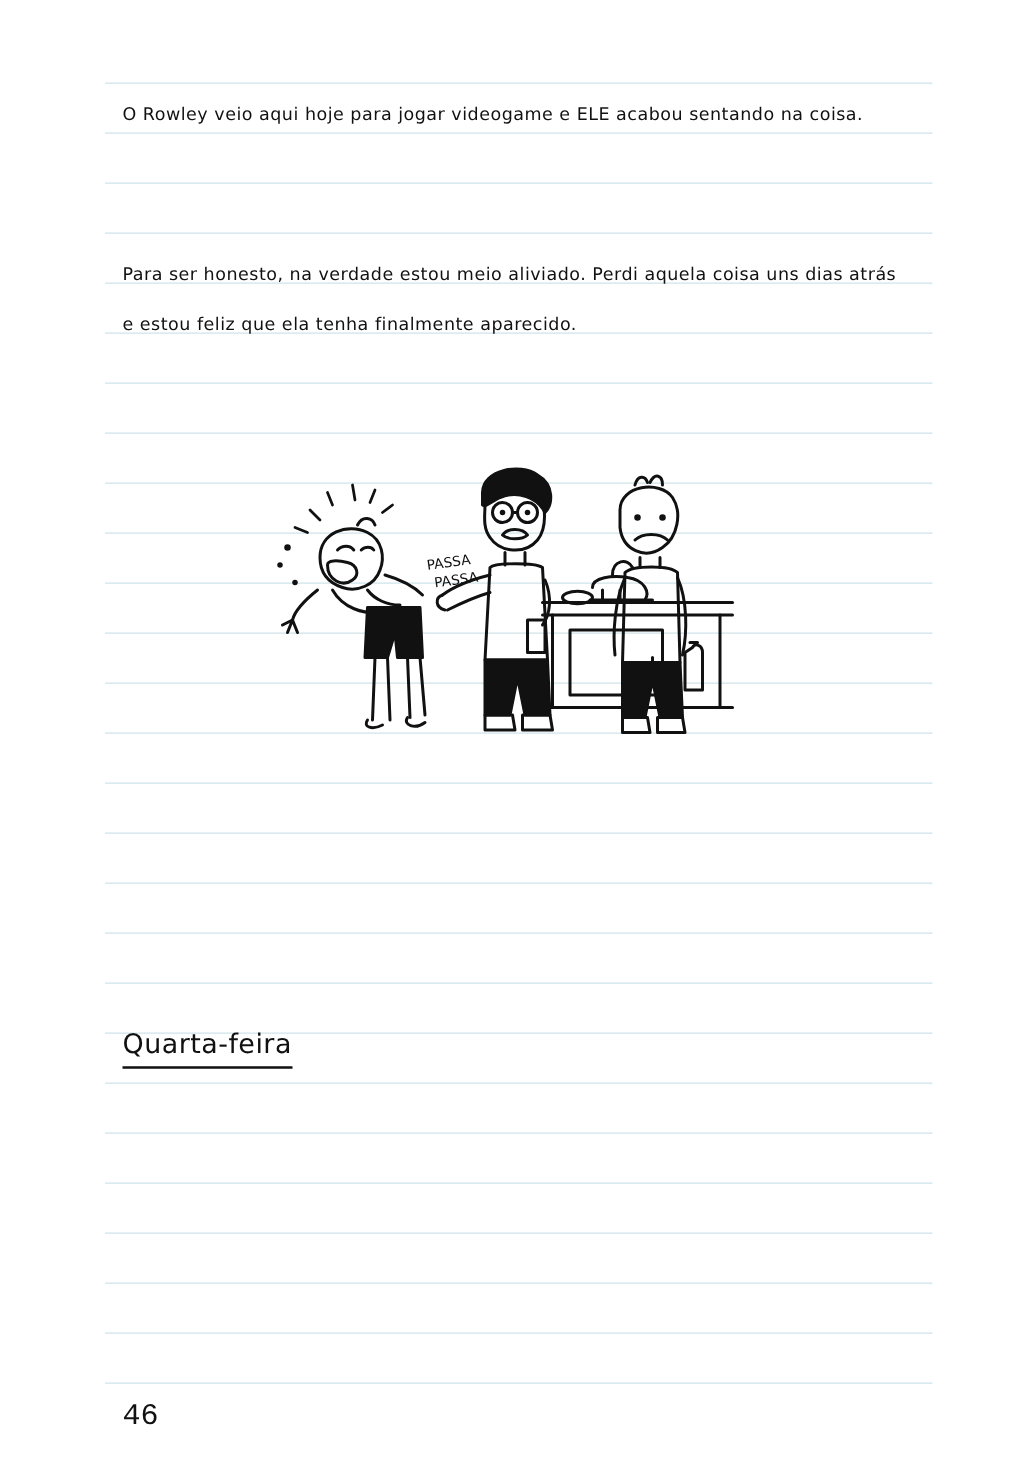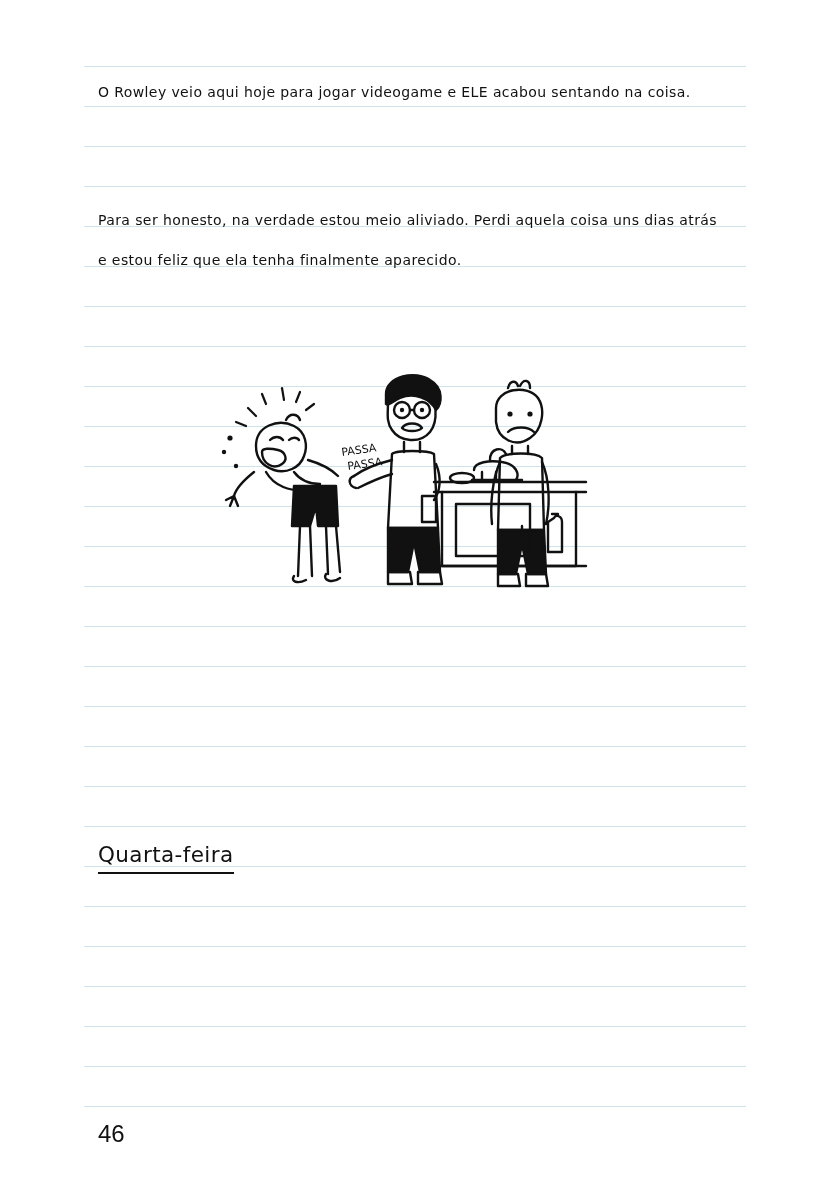--- a/index.html
+++ b/index.html
@@ -57,21 +57,21 @@
     color: #111111;
     letter-spacing: 0.4px;
     border-bottom: 2px solid #111111;
     padding-bottom: 1px;
     display: inline-block;
   }
   .page-number {
     position: absolute;
     left: 98px;
     top: 1120px;
-    font-family: Liberation Sans, sans-serif;
+    font-family: Liberation Mono, monospace;
     font-size: 24px;
     color: #111111;
   }
   .cartoon {
     position: absolute;
     left: 190px;
     top: 360px;
     width: 420px;
     height: 250px;
   }
@@ -233,19 +233,19 @@
 
           <ellipse cx="272" cy="118" rx="12" ry="5"></ellipse>
 
           <path d="M358 162 L358 192 L372 192 L372 162 C372 156, 366 154, 364 158 Z"></path>
           <path d="M362 154 L368 154"></path>
         </g>
       </svg>
     </div>
 
 
-    <div class="heading" style="top:820px;margin-top:19px;">Quarta-feira</div>
+    <div class="heading" style="top:820px;">Quarta-feira</div>
 
 
     <div class="page-number">46</div>
 
   </div>
 </div>
 
 </body></html>

